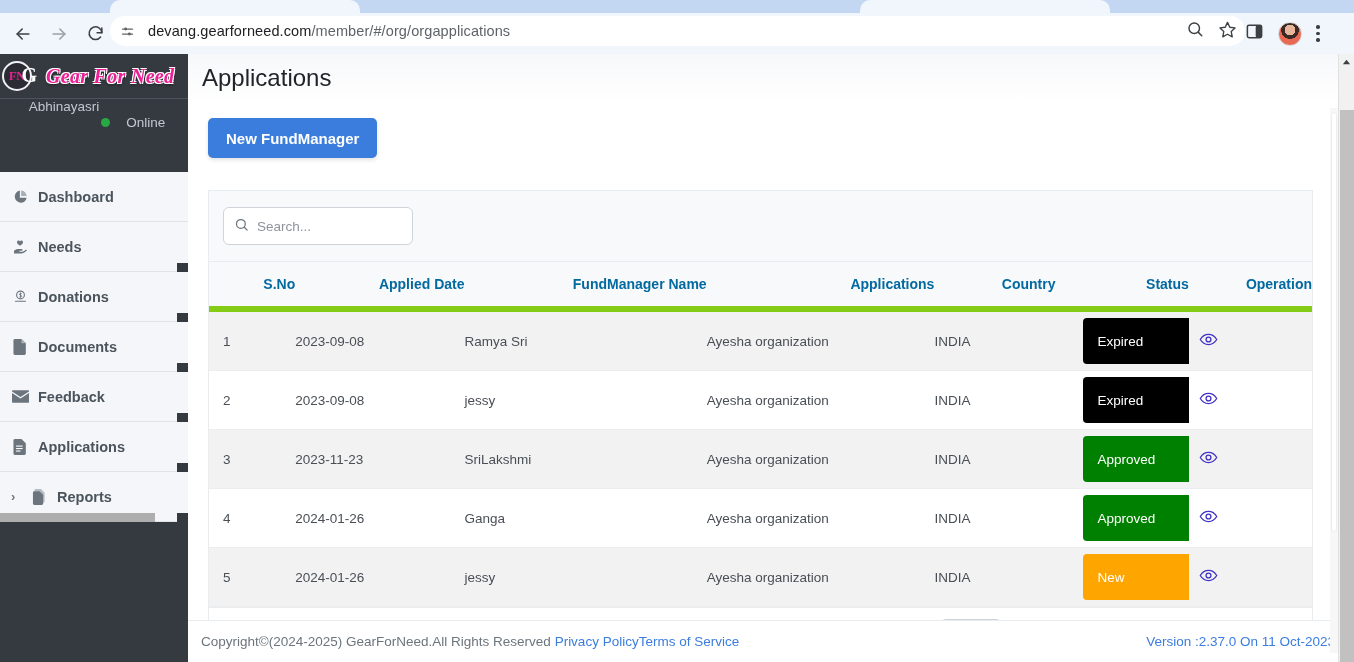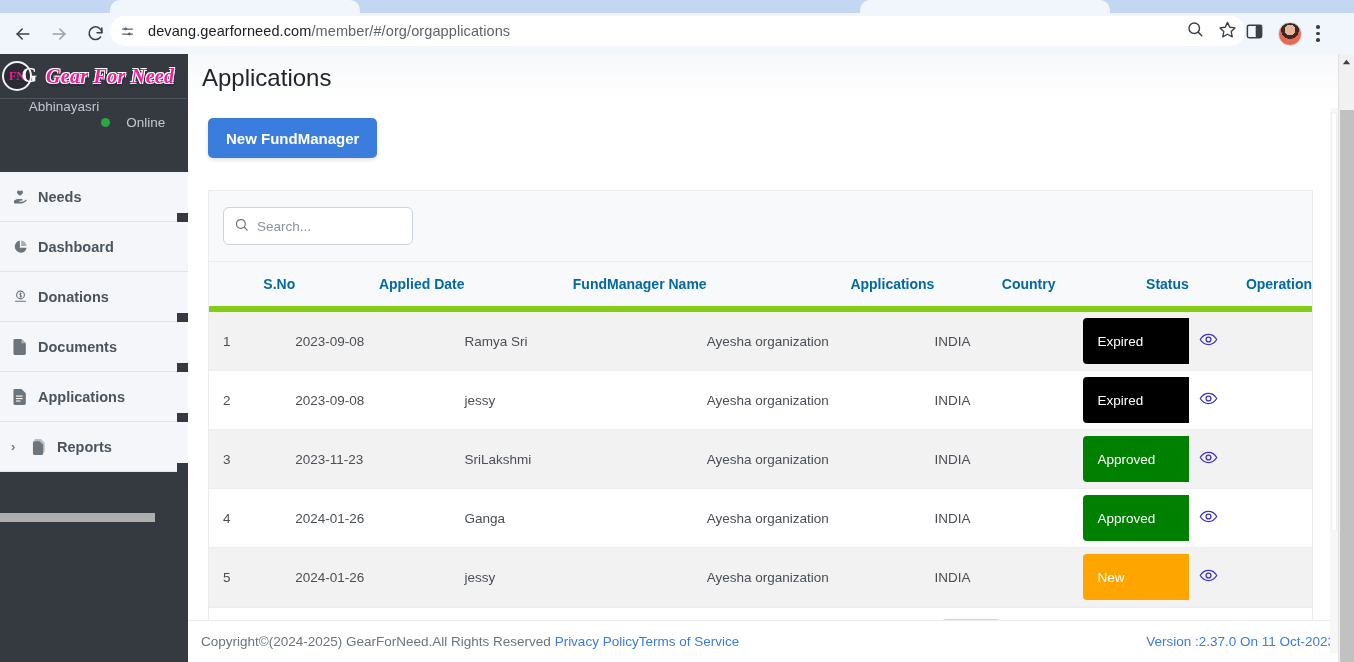--- a/index.html
+++ b/index.html
@@ -366,59 +366,69 @@
 
     <div id="user-panel">
       <div id="user-name">Abhinayasri</div>
       <div id="user-status">
         <span class="dot-online"></span>
         <span>Online</span>
       </div>
     </div>
 
     <div id="nav">
+      <div class="nav-item first">
+        <span class="navicon">
+          <svg width="15" height="15" viewBox="0 0 24 24" fill="#6c757d">
+              <path d="M11 2.2A10 10 0 0 0 12 22a10 10 0 0 0 9.8-8H11z"></path>
+              <path d="M13 2.2V11h8.8A10 10 0 0 0 13 2.2z" opacity=".55"></path>
+            </svg>
+        </span>
+        <span>Dashboard</span>
+
+      </div>
       <div class="nav-item">
         <span class="navicon">
           <svg width="16" height="16" viewBox="0 0 24 24" fill="#6c757d">
               <path d="M12 3.2c-1.6-1.7-4.6-.6-4.6 1.8 0 2 2.7 3.8 4.6 5.2 1.9-1.4 4.6-3.2 4.6-5.2 0-2.4-3-3.5-4.6-1.8z"></path>
               <path d="M3 17.5c2-1.5 4.3-2.4 6.6-2.4h4.8c.8 0 1.4.6 1.4 1.3s-.6 1.3-1.4 1.3h-3.2v1.6h3.6c1.4 0 2.7-.6 4-1.7l2.2-1.9 1.3 1.5-2.7 2.4c-1.6 1.4-3.4 2.1-5.4 2.1H3z"></path>
             </svg>
         </span>
         <span>Needs</span>
         <span class="marker"></span>
-      </div>
-      <div class="nav-item first">
-        <span class="navicon">
-          <svg width="15" height="15" viewBox="0 0 24 24" fill="#6c757d">
-              <path d="M11 2.2A10 10 0 0 0 12 22a10 10 0 0 0 9.8-8H11z"></path>
-              <path d="M13 2.2V11h8.8A10 10 0 0 0 13 2.2z" opacity=".55"></path>
-            </svg>
-        </span>
-        <span>Dashboard</span>
-
       </div>
       <div class="nav-item">
         <span class="navicon">
           <svg width="15" height="15" viewBox="0 0 24 24" fill="none" stroke="#6c757d" stroke-width="1.8">
               <circle cx="12" cy="9.5" r="6.2"></circle>
               <path d="M13.8 7.4a2 2 0 0 0-3.4 1.2c0 1.9 3.4 1 3.4 2.8a2 2 0 0 1-3.4 1.2M12 5.9v7.4" stroke-width="1.5"></path>
               <line x1="4" y1="19.6" x2="20" y2="19.6" stroke-linecap="round"></line>
             </svg>
         </span>
         <span>Donations</span>
         <span class="marker"></span>
       </div>
       <div class="nav-item">
         <span class="navicon">
           <svg width="14" height="16" viewBox="0 0 18 22" fill="#6c757d">
               <path d="M2 0h9l6 6v14a2 2 0 0 1-2 2H2a2 2 0 0 1-2-2V2a2 2 0 0 1 2-2z"></path>
               <path d="M11 0l6 6h-6z" fill="#a9b0b6"></path>
             </svg>
         </span>
         <span>Documents</span>
+        <span class="marker"></span>
+      </div>
+      <div class="nav-item">
+        <span class="navicon">
+          <svg width="17" height="13" viewBox="0 0 22 16" fill="#6c757d">
+              <path d="M0 1.4 11 8.6 22 1.4V1a1 1 0 0 0-1-1H1a1 1 0 0 0-1 1z"></path>
+              <path d="M0 3.4V15a1 1 0 0 0 1 1h20a1 1 0 0 0 1-1V3.4L11 10.6z"></path>
+            </svg>
+        </span>
+        <span>Feedback</span>
         <span class="marker"></span>
       </div>
       <div class="nav-item">
         <span class="navicon">
           <svg width="14" height="16" viewBox="0 0 18 22" fill="#6c757d">
               <path d="M2 0h9l6 6v14a2 2 0 0 1-2 2H2a2 2 0 0 1-2-2V2a2 2 0 0 1 2-2z"></path>
               <g fill="#fff">
                 <rect x="3.6" y="9" width="9" height="1.5"></rect>
                 <rect x="3.6" y="12.4" width="9" height="1.5"></rect>
                 <rect x="3.6" y="15.8" width="6" height="1.5"></rect>

